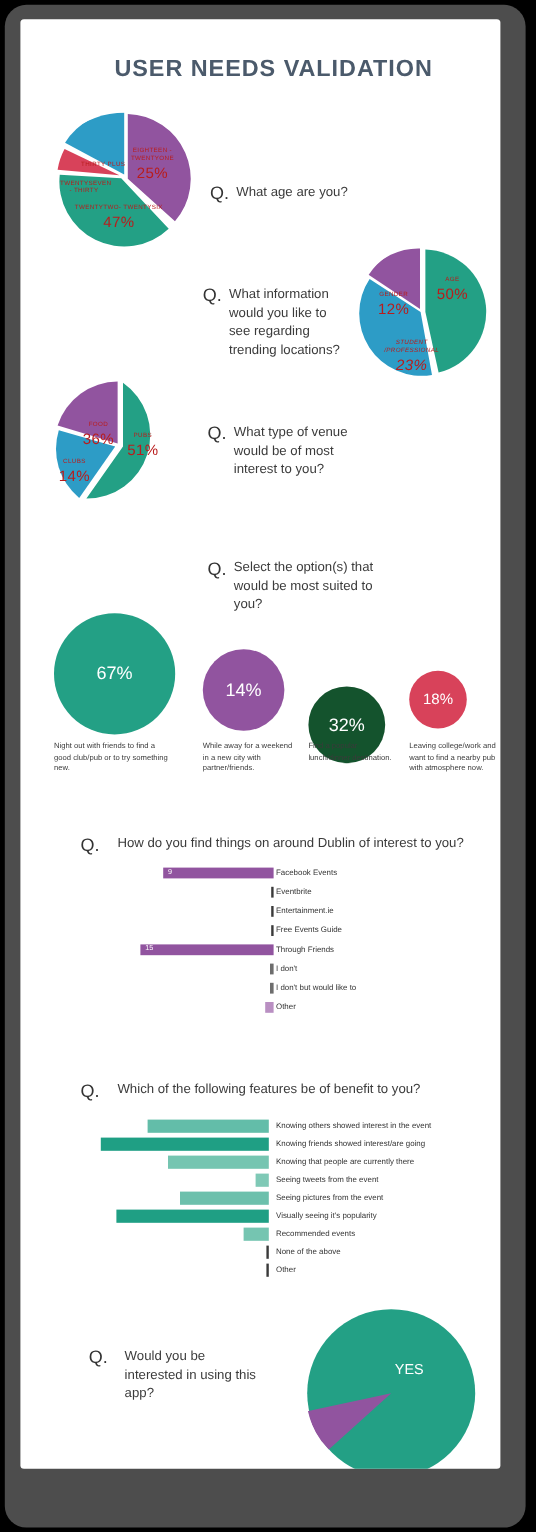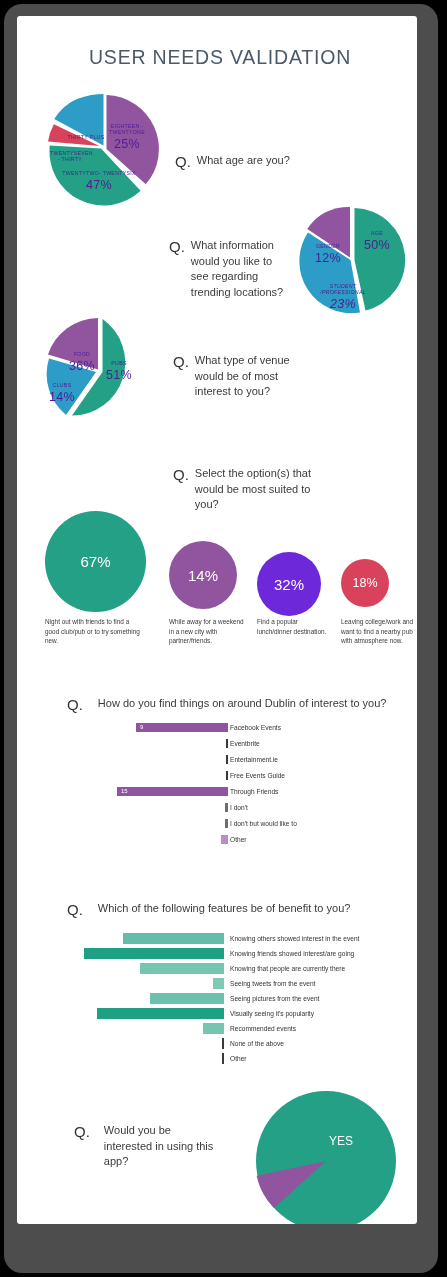--- a/index.html
+++ b/index.html
@@ -4,32 +4,32 @@
 <title>User Needs Validation</title>
 <style>
   html,body{margin:0;padding:0;background:#000;}
   body{width:447px;height:1277px;overflow:hidden;
        font-family:"Liberation Sans","DejaVu Sans",sans-serif;}
   .frame{position:absolute;left:4px;top:4px;width:434px;height:1269px;
          background:#4d4d4d;border-radius:18px;box-sizing:border-box;}
   .page{position:absolute;left:13px;top:12px;width:400px;height:1208px;
         background:#ffffff;border-radius:3px;overflow:hidden;}
 
-  .title{position:absolute;left:3px;top:30px;width:400px;text-align:center;
-         font-size:19.5px;letter-spacing:.8px;color:#4b5a6b;font-weight:400;}
+  .title{position:absolute;left:11px;top:30px;width:400px;text-align:center;
+         font-size:19.5px;letter-spacing:.8px;color:#4b5a6b;font-weight:700;}
 
   
   .q{position:absolute;display:flex;align-items:flex-start;}
   .q .qmark{font-size:15px;color:#333;margin-right:6px;line-height:1.25;
             font-weight:400;flex:none;}
   .q .qtext{font-size:11px;color:#3b3b3b;line-height:1.42;}
 
   
   .pie{position:absolute;border-radius:50%;}
-  .slice-lab{position:absolute;color:#4c1d95;text-align:center;
+  .slice-lab{position:absolute;color:#b91c1c;text-align:center;
              letter-spacing:.3px;line-height:1.15;}
   .slice-lab .nm{font-size:5.2px;display:block;}
   .slice-lab .pc{font-size:12.5px;display:block;margin-top:1px;}
 
   
   .circ{position:absolute;border-radius:50%;color:#fff;
         display:flex;align-items:center;justify-content:center;}
   .circ span{font-size:15px;}
   .circ.small span{font-size:12.5px;}
   .cap{position:absolute;font-size:6.4px;color:#3a3a3a;line-height:1.5;}
@@ -149,21 +149,21 @@
     <div class="circ" style="left:28px;top:495px;width:101px;height:101px;background:#23a085;">
       <span>67%</span>
     </div>
     <div class="cap" style="left:28px;top:601px;width:100px;">Night out with friends to find a good club/pub or to try something new.</div>
 
     <div class="circ" style="left:152px;top:525px;width:68px;height:68px;background:#91549f;">
       <span>14%</span>
     </div>
     <div class="cap" style="left:152px;top:601px;width:80px;">While away for a weekend in a new city with partner/friends.</div>
 
-    <div class="circ" style="left:240px;top:536px;width:64px;height:64px;background:#6d28d9;">
+    <div class="circ" style="left:240px;top:556px;width:64px;height:64px;background:#14532d;">
       <span>32%</span>
     </div>
     <div class="cap" style="left:240px;top:601px;width:76px;">Find a popular lunch/dinner destination.</div>
 
     <div class="circ small" style="left:324px;top:543px;width:48px;height:48px;background:#d8425a;">
       <span>18%</span>
     </div>
     <div class="cap" style="left:324px;top:601px;width:80px;">Leaving college/work and want to find a nearby pub with atmosphere now.</div>
   </div>
 

